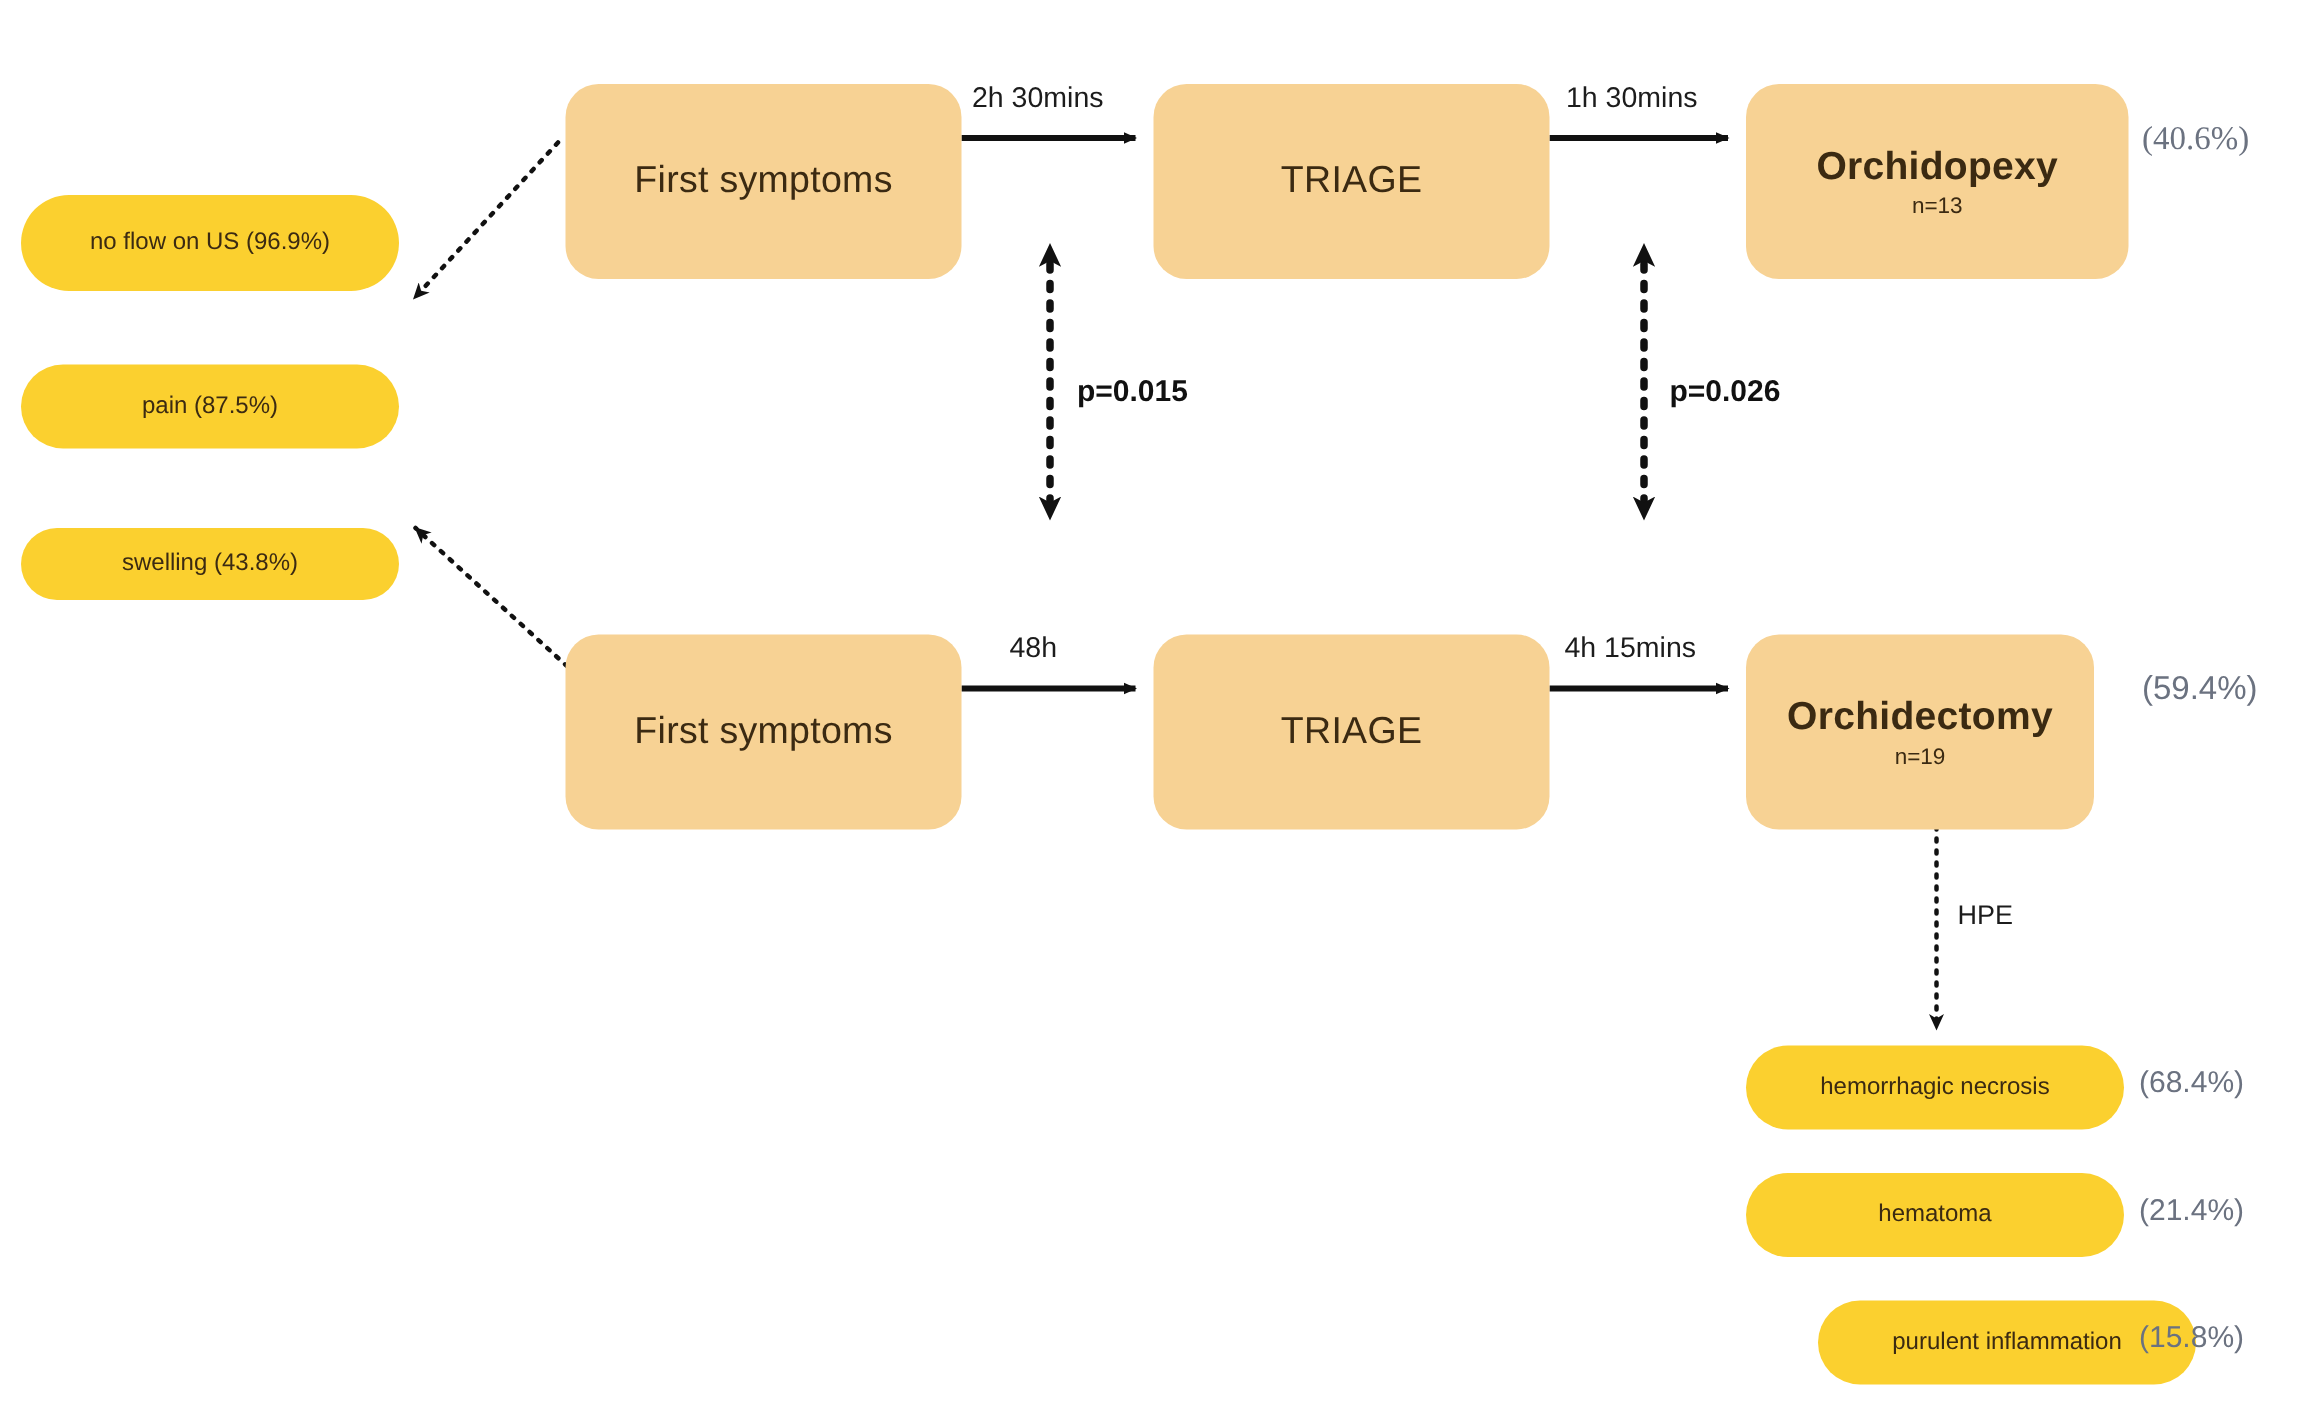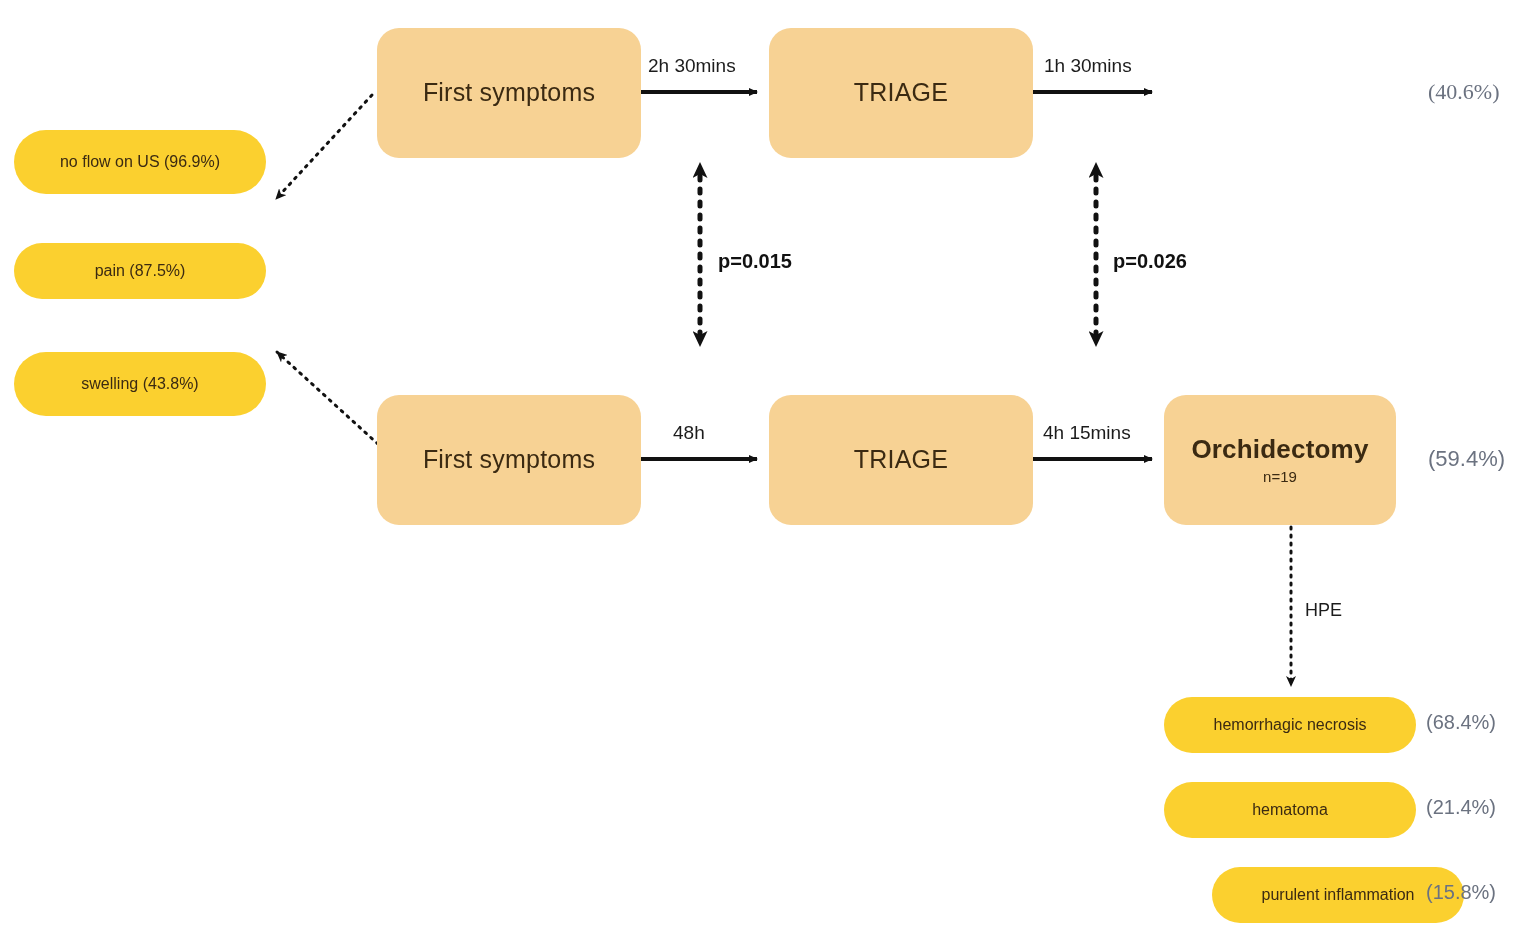--- a/index.html
+++ b/index.html
@@ -22,20 +22,21 @@
   .proc-box {
     position: absolute;
     background: #F7D294;
     border-radius: 22px;
     display: flex;
     flex-direction: column;
     align-items: center;
     justify-content: center;
     box-sizing: border-box;
     color: #3B2A12;
+    margin-top: 28px;
   }
   .proc-title {
     font-size: 25px;
     letter-spacing: .2px;
     line-height: 1.1;
     text-align: center;
     color: #3B2A12;
   }
   .proc-title.bold {
     font-weight: bold;
@@ -153,36 +154,40 @@
   </svg>
 
   <div class="pill" style="left:14px; top:130px; width:252px; height:64px;">
     <span>no flow on US (96.9%)</span>
   </div>
 
   <div class="pill" style="left:14px; top:243px; width:252px; height:56px;">
     <span>pain (87.5%)</span>
   </div>
 
-  <div class="pill" style="left:14px; top:352px; width:252px; height:64px;">
+  <div class="pill" style="left:14px; top:352px; width:252px; height:48px;">
     <span>swelling (43.8%)</span>
   </div>
 
   <div class="proc-box" style="left:377px; top:28px; width:264px; height:130px;">
     <div class="proc-title">First symptoms</div>
   </div>
 
   <div class="edge-label" style="left:648px; top:55px;">2h 30mins</div>
 
   <div class="proc-box" style="left:769px; top:28px; width:264px; height:130px;">
     <div class="proc-title">TRIAGE</div>
   </div>
 
   <div class="edge-label" style="left:1044px; top:55px;">1h 30mins</div>
 
+  <div class="proc-box" style="left:1164px; top:28px; width:255px; height:130px;">
+    <div class="proc-title bold">Orchidopexy</div>
+    <div class="proc-sub">n=13</div>
+  </div>
 
   <div class="pct" style="left:1428px; top:79px;font-family:Liberation Serif, serif;">(40.6%)</div>
 
   <div class="p-label" style="left:718px; top:250px;">p=0.015</div>
 
   <div class="p-label" style="left:1113px; top:250px;">p=0.026</div>
 
   <div class="proc-box" style="left:377px; top:395px; width:264px; height:130px;">
     <div class="proc-title">First symptoms</div>
   </div>

